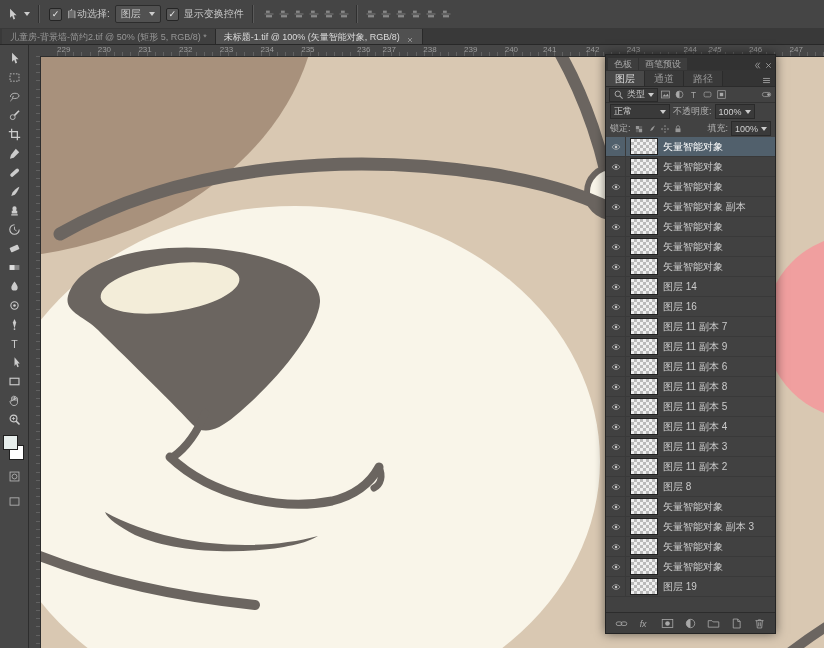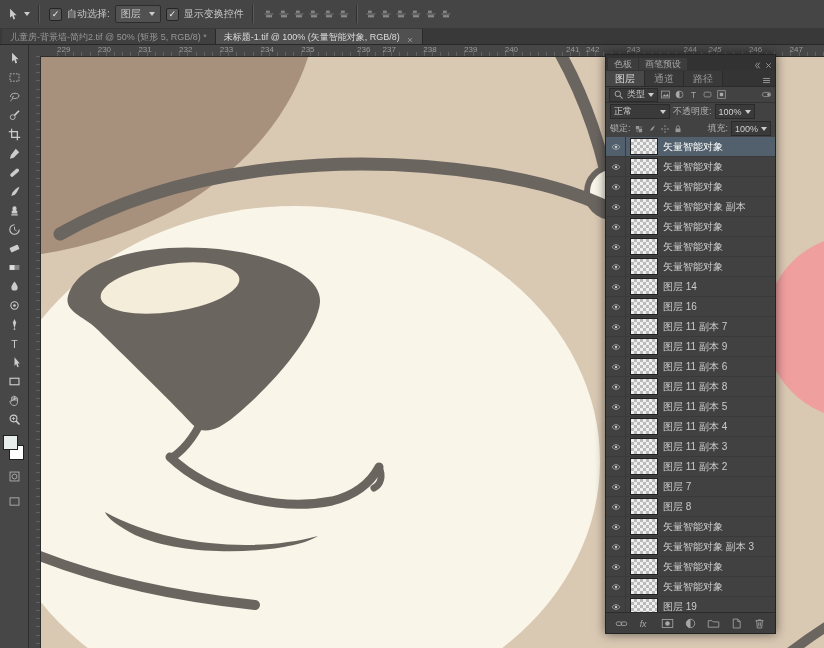--- a/index.html
+++ b/index.html
@@ -367,21 +367,21 @@
         <span class="ruler-num" style="left: 98.4px;">231</span>
         <span class="ruler-num" style="left: 139.1px;">232</span>
         <span class="ruler-num" style="left: 179.8px;">233</span>
         <span class="ruler-num" style="left: 220.5px;">234</span>
         <span class="ruler-num" style="left: 261.2px;">235</span>
         <span class="ruler-num" style="left: 317px;">236</span>
         <span class="ruler-num" style="left: 342.6px;">237</span>
         <span class="ruler-num" style="left: 383.3px;">238</span>
         <span class="ruler-num" style="left: 424px;">239</span>
         <span class="ruler-num" style="left: 464.7px;">240</span>
-        <span class="ruler-num" style="left: 526px;">241</span>
+        <span class="ruler-num" style="left: 503px;">241</span>
         <span class="ruler-num" style="left: 546.1px;">242</span>
         <span class="ruler-num" style="left: 586.8px;">243</span>
         <span class="ruler-num" style="left: 627.5px; margin-left: 16px;">244</span>
         <span class="ruler-num" style="left: 668.2px; font-style: italic;">245</span>
         <span class="ruler-num" style="left: 708.9px;">246</span>
         <span class="ruler-num" style="left: 749.6px;">247</span>
       </div>
     <div class="ruler-v"></div>
 
     <svg class="artwork" viewBox="0 0 784 592" preserveAspectRatio="none">
@@ -694,30 +694,20 @@
     <span class="lname">图层 11 副本 2</span>
   </div>
           <div class="layer-row">
     <span class="eye-cell icn">
               <svg viewBox="0 0 16 16">
                 <path d="M1.5 8S4.5 4.2 8 4.2 14.5 8 14.5 8 11.5 11.8 8 11.8 1.5 8 1.5 8z" fill="none" stroke="#c9c9c9"></path>
                 <circle cx="8" cy="8" r="2" fill="#c9c9c9"></circle>
               </svg>
             </span>
     <span class="thumb"></span>
-    <span class="lname">图层 7</span>
-  </div>
-          <div class="layer-row">
-    <span class="eye-cell icn">
-              <svg viewBox="0 0 16 16">
-                <path d="M1.5 8S4.5 4.2 8 4.2 14.5 8 14.5 8 11.5 11.8 8 11.8 1.5 8 1.5 8z" fill="none" stroke="#c9c9c9"></path>
-                <circle cx="8" cy="8" r="2" fill="#c9c9c9"></circle>
-              </svg>
-            </span>
-    <span class="thumb"></span>
     <span class="lname">图层 8</span>
   </div>
           <div class="layer-row">
     <span class="eye-cell icn">
               <svg viewBox="0 0 16 16">
                 <path d="M1.5 8S4.5 4.2 8 4.2 14.5 8 14.5 8 11.5 11.8 8 11.8 1.5 8 1.5 8z" fill="none" stroke="#c9c9c9"></path>
                 <circle cx="8" cy="8" r="2" fill="#c9c9c9"></circle>
               </svg>
             </span>
     <span class="thumb"></span>

